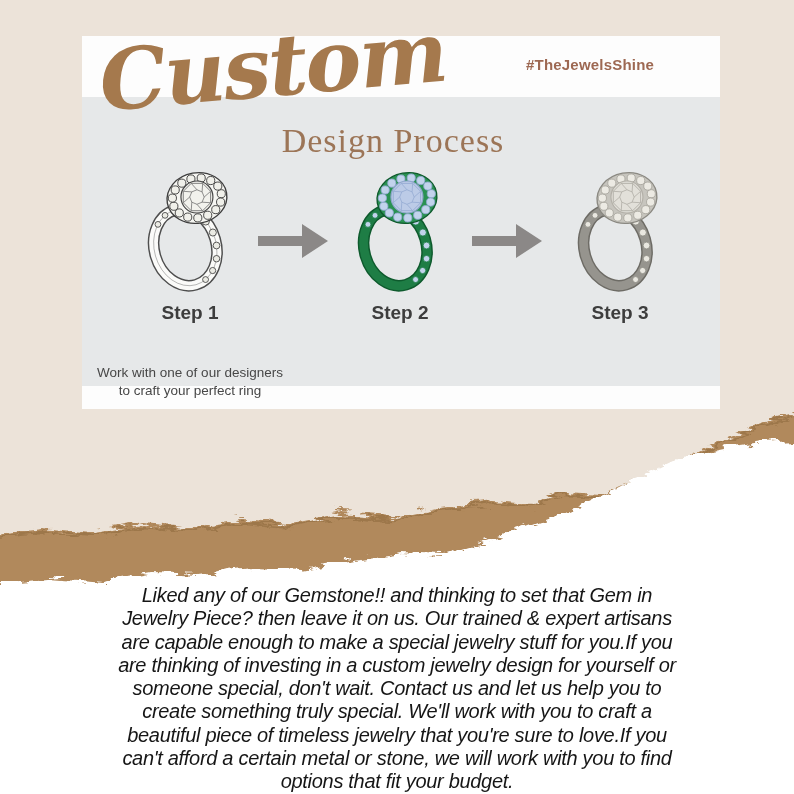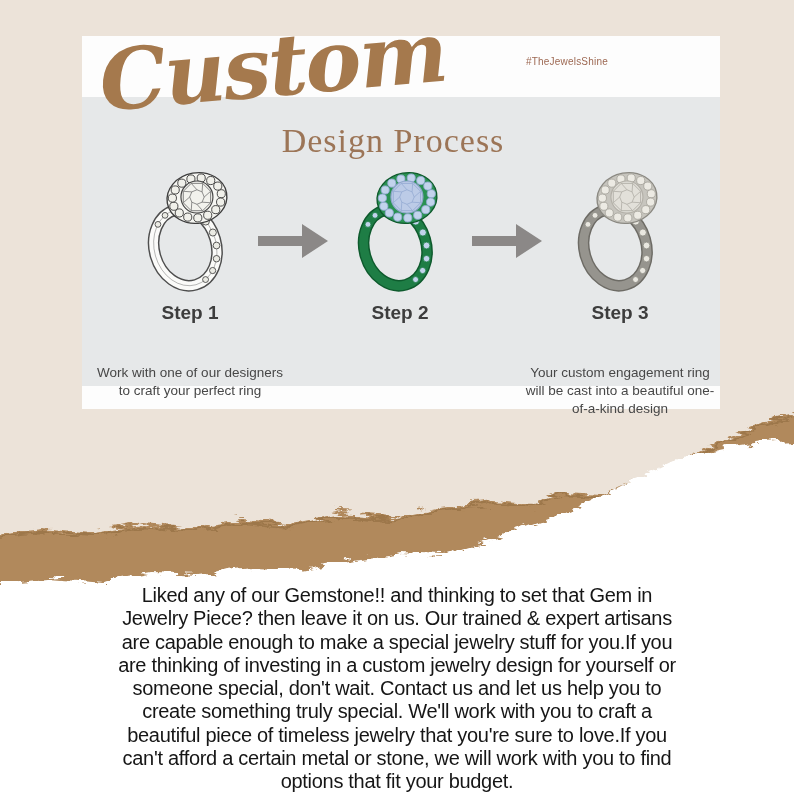--- a/index.html
+++ b/index.html
@@ -15,21 +15,21 @@
   }
   .card-top-band{position:absolute;left:0;top:0;right:0;height:61px;background:var(--card-band-white,#fdfdfd);}
   .card-bottom-band{position:absolute;left:0;bottom:0;right:0;height:23px;background:var(--card-band-white,#fdfdfd);}
   .title-script{
     position:absolute;left:14px;top:2px;
     font-family:"DejaVu Serif",serif;font-style:italic;font-weight:bold;
     font-size:84px;line-height:1.05;color:var(--title-script-brown,#a5794d);
     transform:rotate(-5deg);transform-origin:left top;letter-spacing:-2px;white-space:nowrap;
   }
   .hashtag{
-    position:absolute;left:444px;top:20px;font-size:10px;font-weight:normal;
+    position:absolute;left:444px;top:20px;font-size:15px;font-weight:bold;
     color:var(--hashtag-brown,#9d6852);letter-spacing:.2px;white-space:nowrap;
   }
   .subtitle{
     position:absolute;left:0;right:16px;top:86px;text-align:center;
     font-family:"Liberation Serif",serif;font-size:34px;line-height:1.1;
     color:var(--subtitle-serif-brown,#9c7557);letter-spacing:1px;
   }
   .ring{position:absolute;top:130px;width:118px;height:128px;}
   .ring svg{display:block;width:100%;height:100%;}
   .arrow{position:absolute;top:188px;width:70px;height:34px;}
@@ -44,21 +44,21 @@
   .step-desc{font-size:13.5px;line-height:1.32;color:var(--step-description,#474747);margin-top:40px;}
   
   .tear{position:absolute;left:0;top:385px;width:794px;height:275px;display:block;}
   .bottom-sheet{position:absolute;left:0;top:648px;width:100%;height:146px;background:var(--torn-paper-white,#ffffff);}
   
   .body-text{
     position:absolute;top:584px;left:50%;transform:translateX(-50%);
     width:720px;text-align:center;font-size:20px;line-height:23.3px;
     letter-spacing:-0.3px;color:var(--paragraph-black,#161616);
   }
-  .body-text div{white-space:nowrap;}
+  .body-text div{white-space:nowrap;font-style:italic;}
 </style>
 </head>
 <body>
 
 <div id="stage">
 
   <div class="card">
     <div class="card-top-band"></div>
     <div class="card-bottom-band"></div>
 
@@ -208,21 +208,20 @@
 
     <div class="step" style="left:8px">
       <div class="step-label">Step 1</div>
       <div class="step-desc">Work with one of our designers to craft your perfect ring</div>
     </div>
     <div class="step" style="left:218px">
       <div class="step-label">Step 2</div>
     </div>
     <div class="step" style="left:438px">
       <div class="step-label">Step 3</div>
-      <div class="step-desc">Your custom engagement ring will be cast into a beautiful one-of-a-kind design</div>
     </div>
   </div>
 
   <svg class="tear" viewBox="0 0 794 275" preserveAspectRatio="none" aria-hidden="true">
     <defs>
       <filter id="tearRough" x="-6%" y="-8%" width="112%" height="116%">
         <feTurbulence type="turbulence" baseFrequency="0.028 0.11" numOctaves="4" seed="8" result="n"></feTurbulence>
         <feDisplacementMap in="SourceGraphic" in2="n" scale="13" xChannelSelector="R" yChannelSelector="G"></feDisplacementMap>
       </filter>
     </defs>

